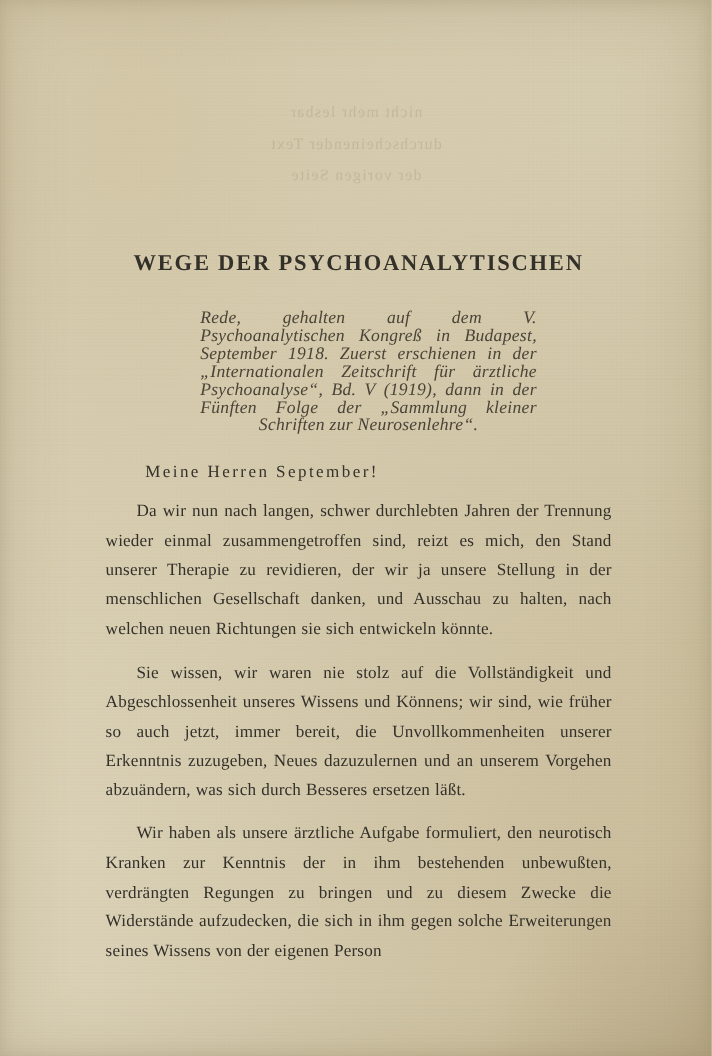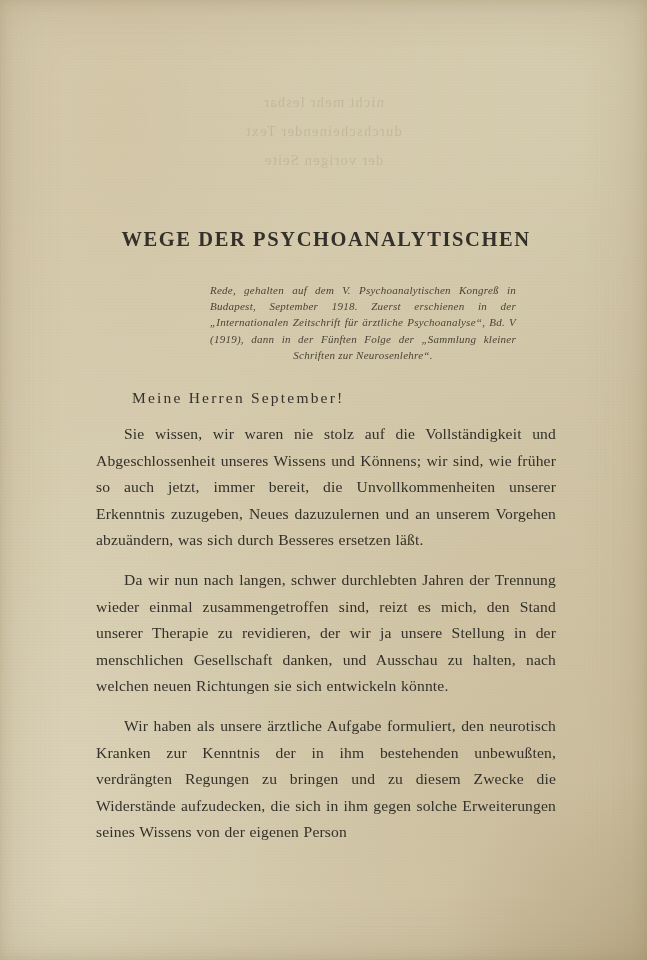--- a/index.html
+++ b/index.html
@@ -61,26 +61,26 @@
     color: #33302a;
     font-weight: bold;
     line-height: 34px;
   }
   .title .line2 {
     display: block;
   }
 
   .headnote {
     margin-top: 26px;
-    margin-left: 114px;
+    margin-left: 86px;
     width: 306px;
     text-align: justify;
     text-align-last: center;
     font-style: italic;
-    font-size: 11px;
+    font-size: 16px;
     line-height: 16.2px;
     color: #4a4438;
     letter-spacing: 0.25px;
   }
 
   .salutation {
     margin-top: 26px;
     margin-left: 36px;
     font-size: 15.5px;
     letter-spacing: 2.2px;
@@ -138,22 +138,22 @@
   <div class="content">
 
     <h1 class="title">
       <span>WEGE DER PSYCHOANALYTISCHEN</span>
     </h1>
 
     <div class="headnote">Rede, gehalten auf dem V. Psychoanalytischen Kongreß in Budapest, September 1918. Zuerst erschienen in der „Internationalen Zeitschrift für ärztliche Psychoanalyse“, Bd. V (1919), dann in der Fünften Folge der „Sammlung kleiner Schriften zur Neurosenlehre“.</div>
 
     <div class="salutation">Meine Herren September!</div>
 
+    <p class="body">Da wir nun nach langen, schwer durchlebten Jahren der Trennung wieder einmal zusammengetroffen sind, reizt es mich, den Stand unserer Therapie zu revidieren, der wir ja unsere Stellung in der menschlichen Gesellschaft danken, und Ausschau zu halten, nach welchen neuen Richtungen sie sich entwickeln könnte.</p>
     <p class="body first">Sie wissen, wir waren nie stolz auf die Vollständigkeit und Abgeschlossenheit unseres Wissens und Könnens; wir sind, wie früher so auch jetzt, immer bereit, die Unvollkommenheiten unserer Erkenntnis zuzugeben, Neues dazuzulernen und an unserem Vorgehen abzuändern, was sich durch Besseres ersetzen läßt.</p>
-    <p class="body">Da wir nun nach langen, schwer durchlebten Jahren der Trennung wieder einmal zusammengetroffen sind, reizt es mich, den Stand unserer Therapie zu revidieren, der wir ja unsere Stellung in der menschlichen Gesellschaft danken, und Ausschau zu halten, nach welchen neuen Richtungen sie sich entwickeln könnte.</p>
     <p class="body">Wir haben als unsere ärztliche Aufgabe formuliert, den neurotisch Kranken zur Kenntnis der in ihm bestehenden unbewußten, verdrängten Regungen zu bringen und zu diesem Zwecke die Widerstände aufzudecken, die sich in ihm gegen solche Erweiterungen seines Wissens von der eigenen Person</p>
 
   </div>
 
   <div class="grain"></div>
   <div class="edge"></div>
   <div class="darkcorner"></div>
 </div>
 
 </body></html>

